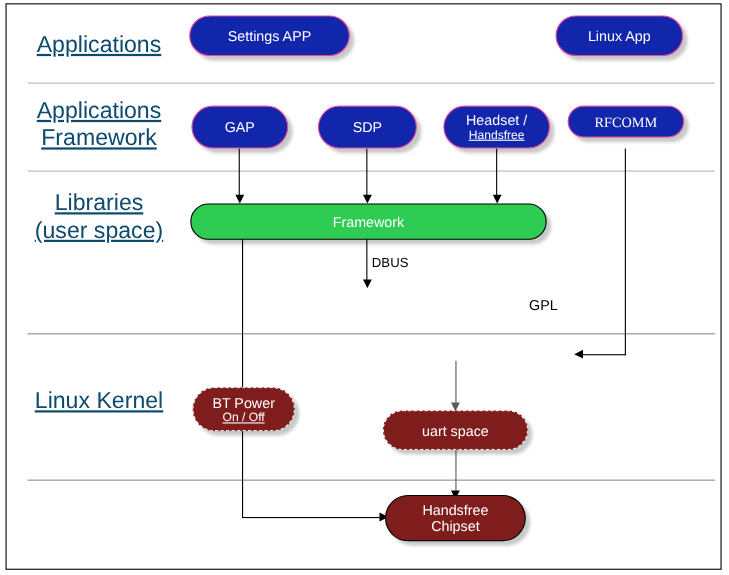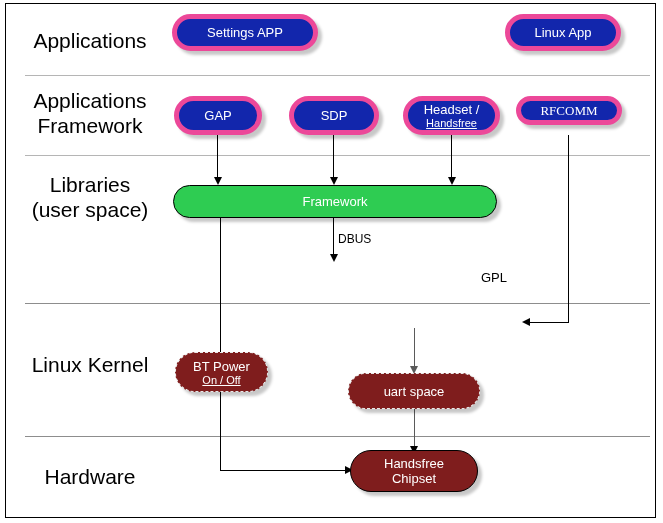--- a/index.html
+++ b/index.html
@@ -34,26 +34,27 @@
     width: 625px;
     height: 0;
     border-top: 1px solid #b5b5b5;
   }
   .divider.dark {
     border-top: 1px solid #8d8d8d;
   }
   
   .layer-label {
     position: absolute;
-    color: #000000;
+    color: #0c4a6e;
     font-size: 21px;
     line-height: 25px;
     text-align: center;
     white-space: pre-line;
     font-family: "Liberation Sans", sans-serif;
+    text-decoration: underline;
   }
   
   .line {
     position: absolute;
     background: #000000;
   }
   .line.v { width: 1px; }
   .line.h { height: 1px; }
   .line.gray { background: #5a5a5a; }
   .arrowhead {
@@ -86,21 +87,21 @@
     align-items: center;
     justify-content: center;
     color: #ffffff;
     text-align: center;
     box-shadow: 4px 4px 3px rgba(0,0,0,0.22);
   }
   .node .t1 { display: block; }
   .node .t2 { display: block; }
   .node.blue {
     background: #1226ac;
-    border: 5px solid #ec4899;
+    border: 1px solid #ec4899;
     border-radius: 22px;
     font-size: 13px;
   }
   .node.green {
     background: #2ecc52;
     border: 1px solid #000000;
     border-radius: 36px;
     font-size: 13px;
   }
   .node.red {
@@ -137,21 +138,20 @@
   <div class="divider" style="top:155px;"></div>
   <div class="divider dark" style="top:303px;"></div>
   <div class="divider dark" style="top:436px;"></div>
 
   <div class="layer-label" style="left:10px; top:28px;  width:160px;">Applications</div>
   <div class="layer-label" style="left:10px; top:88px;  width:160px;">Applications
 Framework</div>
   <div class="layer-label" style="left:10px; top:172px; width:160px;">Libraries
 (user space)</div>
   <div class="layer-label" style="left:10px; top:352px; width:160px;">Linux Kernel</div>
-  <div class="layer-label" style="left:10px; top:464px; width:160px;">Hardware</div>
 
   <div class="line v" style="left:217px; top:135px; height:44px;"></div>
   <div class="arrowhead down" style="left:214px; top:177px;"></div>
 
   <div class="line v" style="left:333px; top:135px; height:44px;"></div>
   <div class="arrowhead down" style="left:330px; top:177px;"></div>
 
   <div class="line v" style="left:451px; top:135px; height:44px;"></div>
   <div class="arrowhead down" style="left:448px; top:177px;"></div>
 

